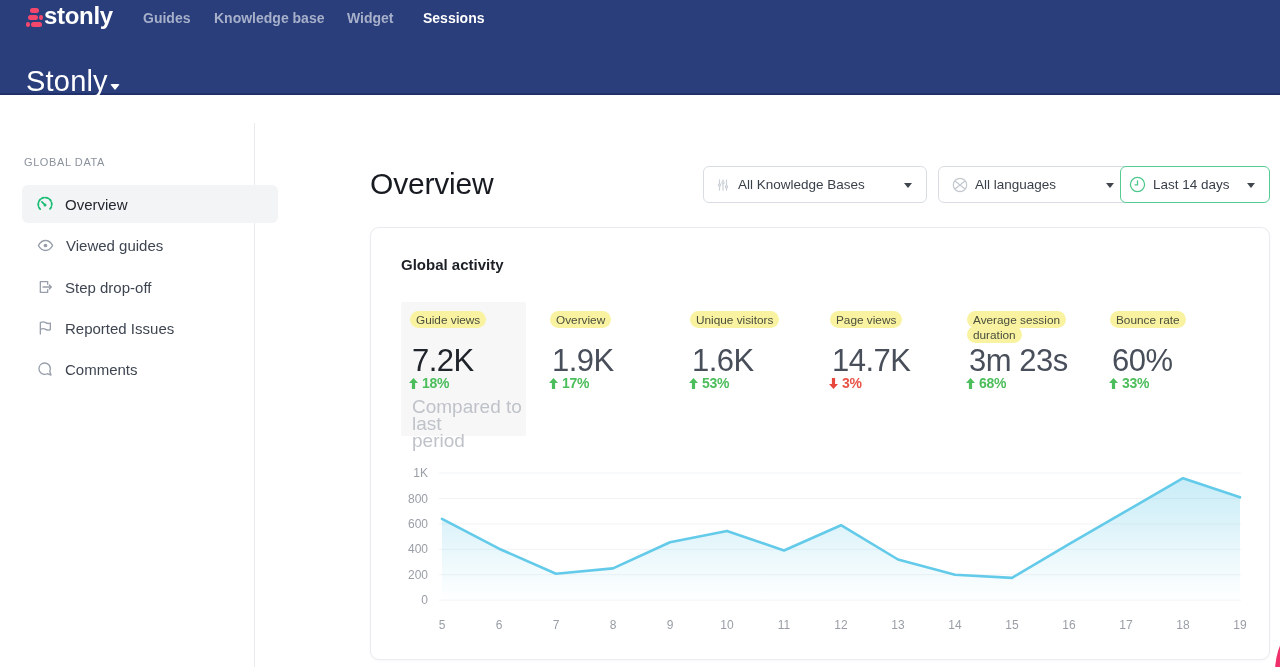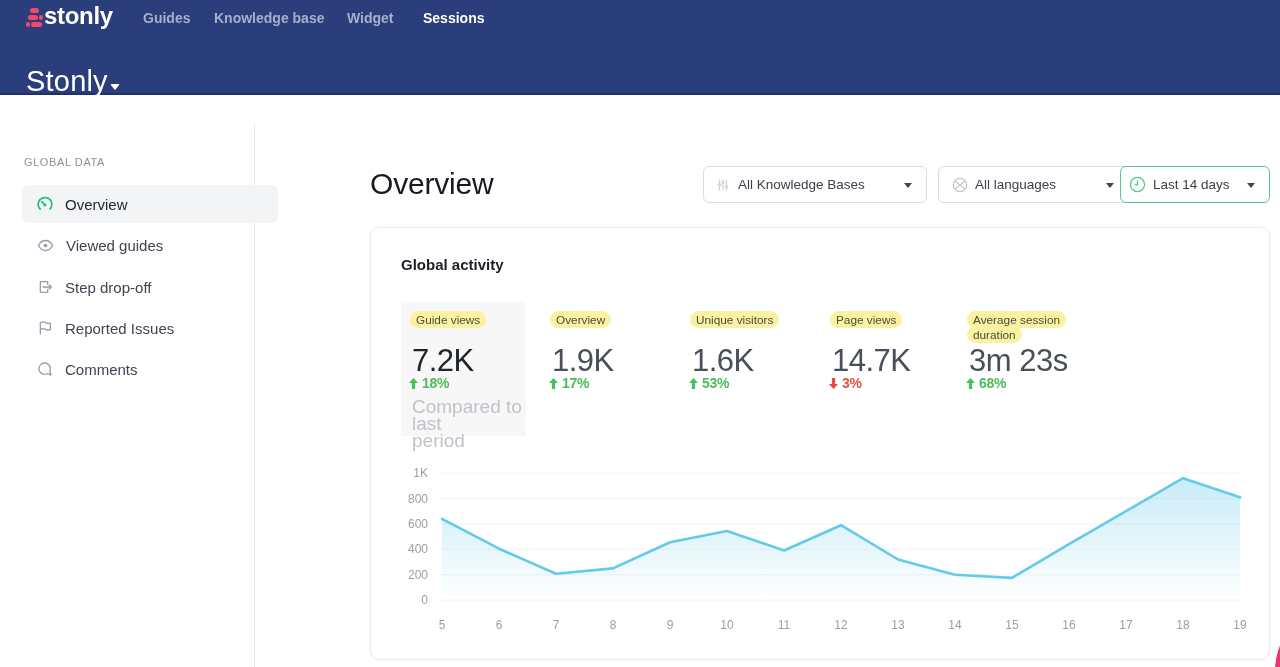--- a/index.html
+++ b/index.html
@@ -181,20 +181,27 @@
           <path d="M4.5 11 L9 6 H6.1 V0 H2.9 V6 H0 Z" fill="#e8473c"></path>
         </svg>3%</div>
     </div>
     <div class="stat" style="left:596px; width:120px;">
       <span class="pill">Average session<br>duration</span>
       <div class="val">3m 23s</div>
       <div class="delta"><svg width="9" height="11" viewBox="0 0 9 11">
           <path d="M4.5 0 L9 5 H6.1 V11 H2.9 V5 H0 Z" fill="#4cbd5b"></path>
         </svg>68%</div>
     </div>
+    <div class="stat" style="left:739px;">
+      <span class="pill">Bounce rate</span>
+      <div class="val">60%</div>
+      <div class="delta"><svg width="9" height="11" viewBox="0 0 9 11">
+          <path d="M4.5 0 L9 5 H6.1 V11 H2.9 V5 H0 Z" fill="#4cbd5b"></path>
+        </svg>33%</div>
+    </div>
 
     <svg class="abs" style="left:0px; top:230px;" width="898" height="200" viewBox="0 0 898 200">
       <defs>
         <linearGradient id="fillgrad" x1="0" y1="0" x2="0" y2="1">
           <stop offset="0" stop-color="#6fcdea" stop-opacity="0.38"></stop>
           <stop offset="1" stop-color="#6fcdea" stop-opacity="0.0"></stop>
         </linearGradient>
       </defs>
 
       <g stroke="#f1f3f5" stroke-width="1">

